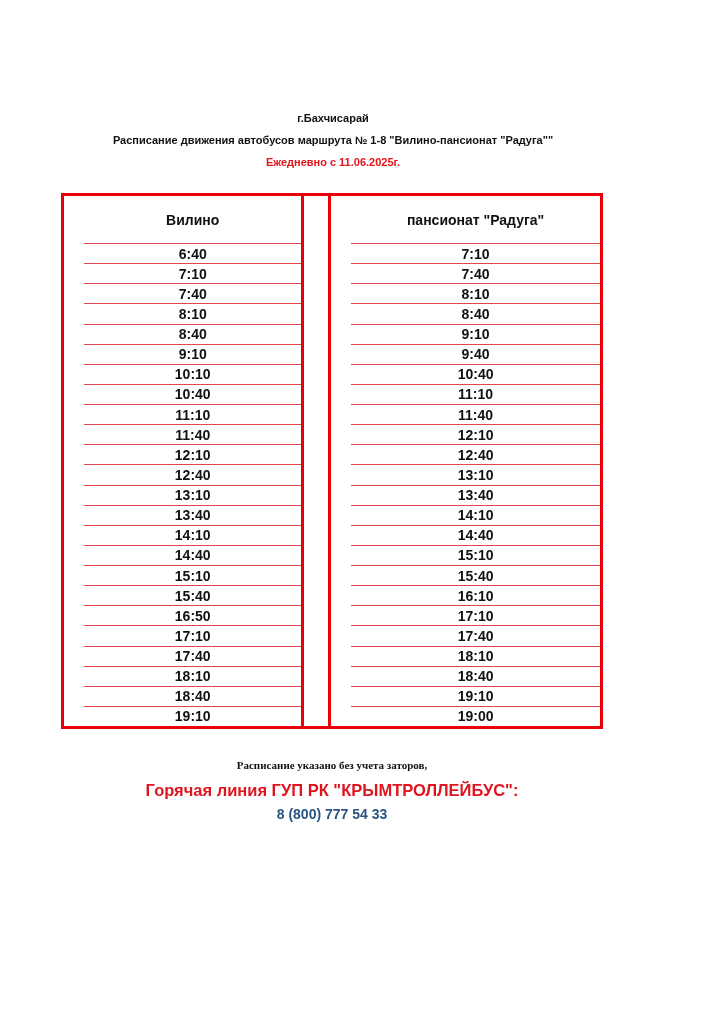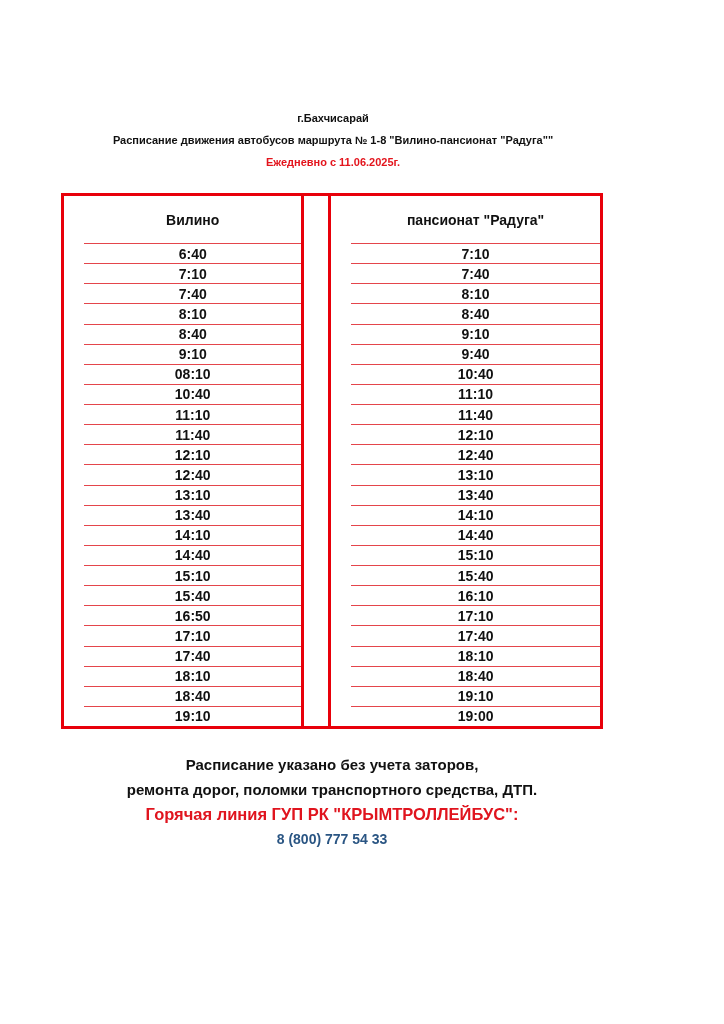--- a/index.html
+++ b/index.html
@@ -20,21 +20,21 @@
     .gap { width:26px; height:100%; background:#fff; }
     .col-head { height:47px; display:flex; align-items:center; justify-content:center;
                 font-weight:bold; font-size:14px; }
     .rows { flex:1; display:flex; flex-direction:column; }
     .row { flex:1; border-top:1px solid #e4454b; display:flex; align-items:center;
            justify-content:center; font-weight:bold; font-size:14px; line-height:1; }
 
     .footer { position:absolute; left:0; top:753px; width:664px; text-align:center; font-weight:bold; }
     .footer div { line-height:24.5px; }
     .footer .greet { color:#e0141e; font-size:17px; }
-    .footer .note { color:#111; font-size:15px; }
+    .footer .note { color:#111; font-size:11px;font-family:Liberation Serif, serif; }
     .footer .hotline { color:#e0141e; font-size:16.5px; }
     .footer .phone { color:#2a5583; font-size:14px; }
   </style>
 </head>
 <body>
 
 <div class="header-block">
   <span class="city">г.Бахчисарай</span>
   <span class="route">Расписание движения автобусов маршрута № 1-8 "Вилино-пансионат "Радуга""</span>
   <span class="date">Ежедневно с 11.06.2025г.</span>
@@ -43,21 +43,21 @@
 <div class="timetable">
   <div class="col col-left">
     <div class="col-head">Вилино</div>
     <div class="rows" id="rows-left">
         <div class="row">6:40</div>
         <div class="row">7:10</div>
         <div class="row">7:40</div>
         <div class="row">8:10</div>
         <div class="row">8:40</div>
         <div class="row">9:10</div>
-        <div class="row">08:10</div>
+        <div class="row">10:10</div>
         <div class="row">10:40</div>
         <div class="row">11:10</div>
         <div class="row">11:40</div>
         <div class="row">12:10</div>
         <div class="row">12:40</div>
         <div class="row">13:10</div>
         <div class="row">13:40</div>
         <div class="row">14:10</div>
         <div class="row">14:40</div>
         <div class="row">15:10</div>
@@ -99,16 +99,15 @@
         <div class="row">18:10</div>
         <div class="row">18:40</div>
         <div class="row">19:10</div>
         <div class="row">19:00</div>
       </div>
   </div>
 </div>
 
 <div class="footer">
   <div class="note">Расписание указано без учета заторов,</div>
-  <div class="note">ремонта дорог, поломки транспортного средства, ДТП.</div>
   <div class="hotline">Горячая линия ГУП РК "КРЫМТРОЛЛЕЙБУС":</div>
   <div class="phone">8 (800) 777 54 33</div>
 </div>
 
 </body></html>

